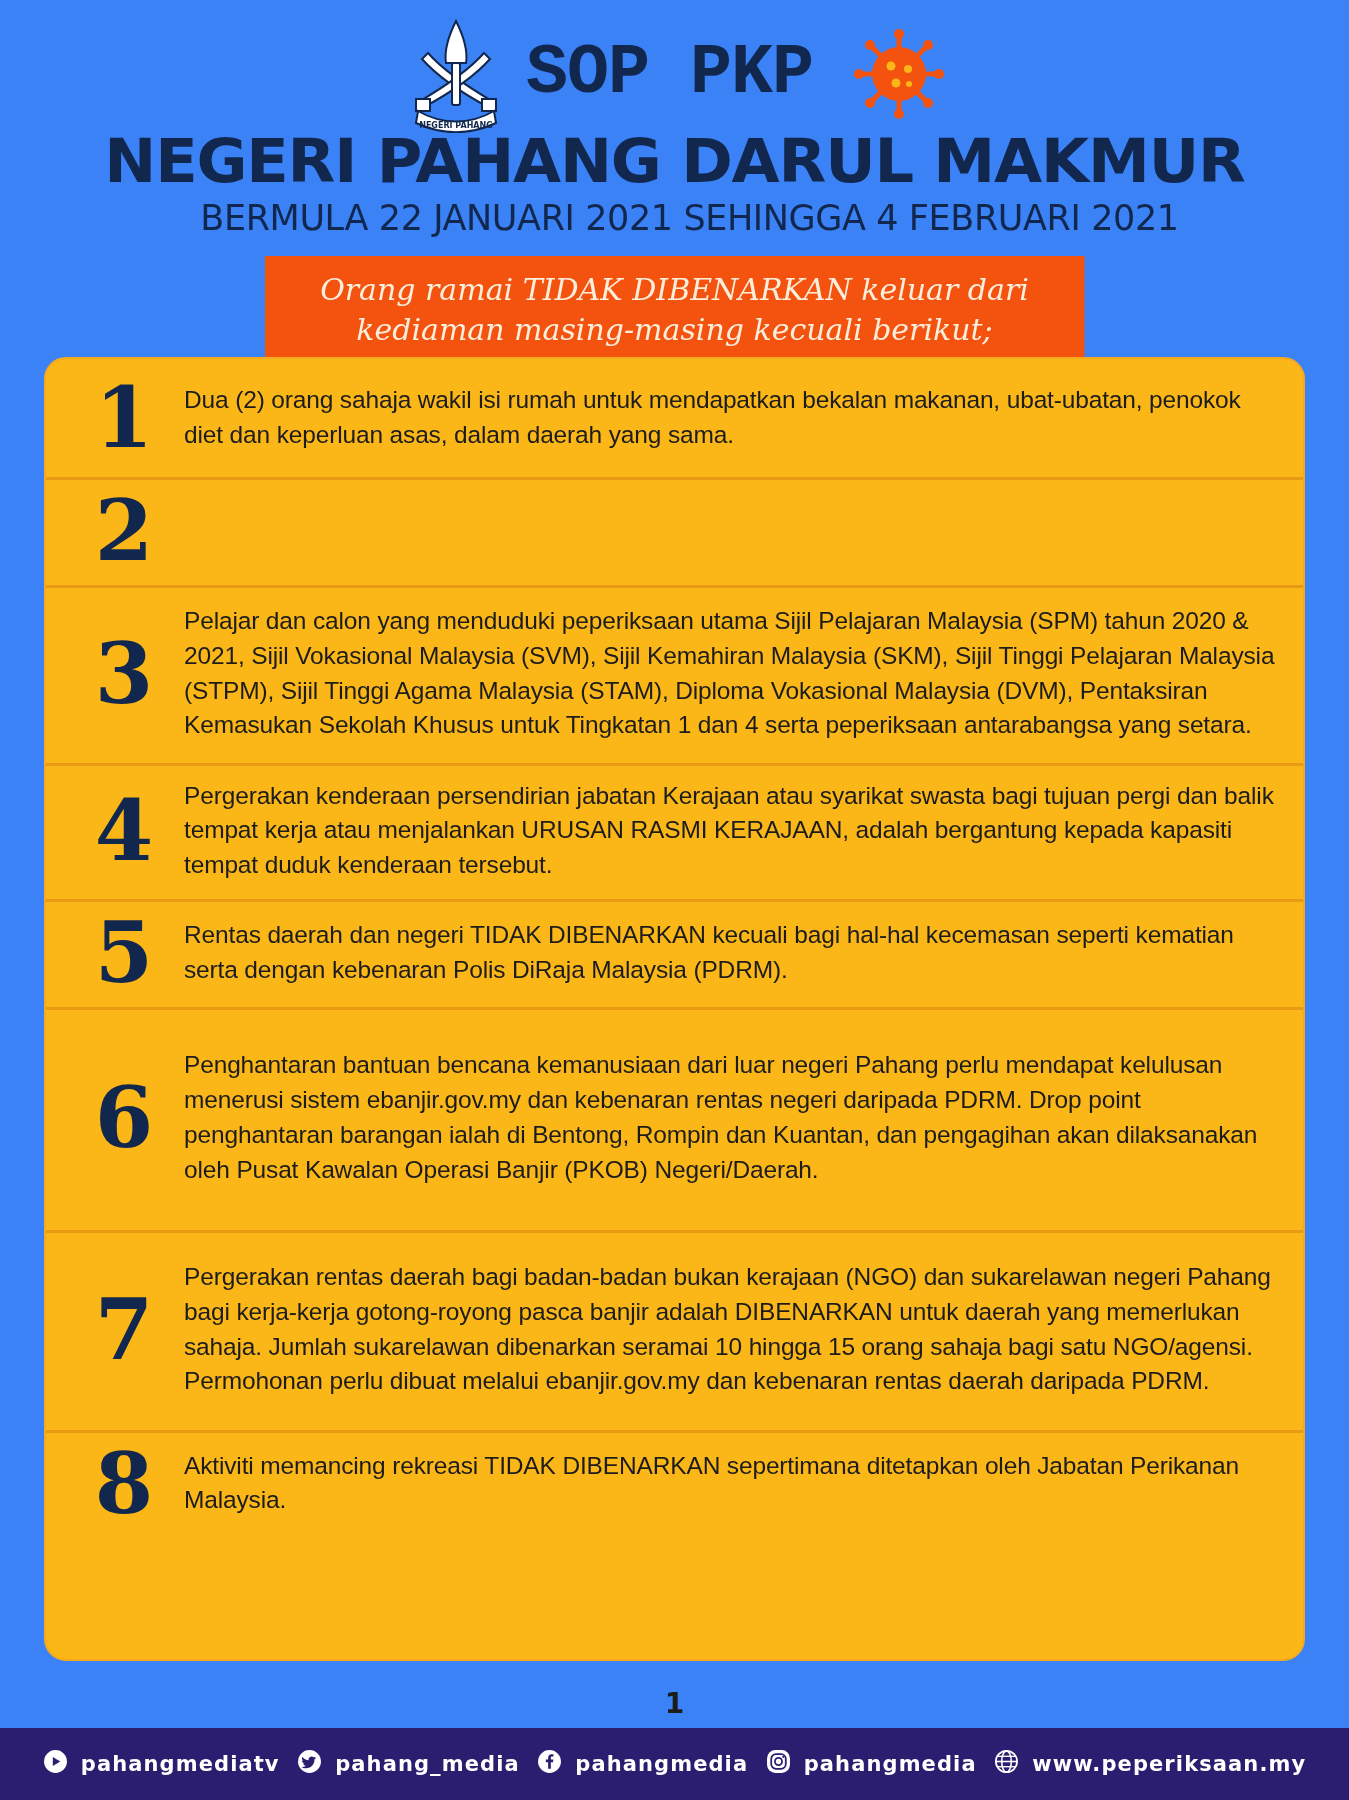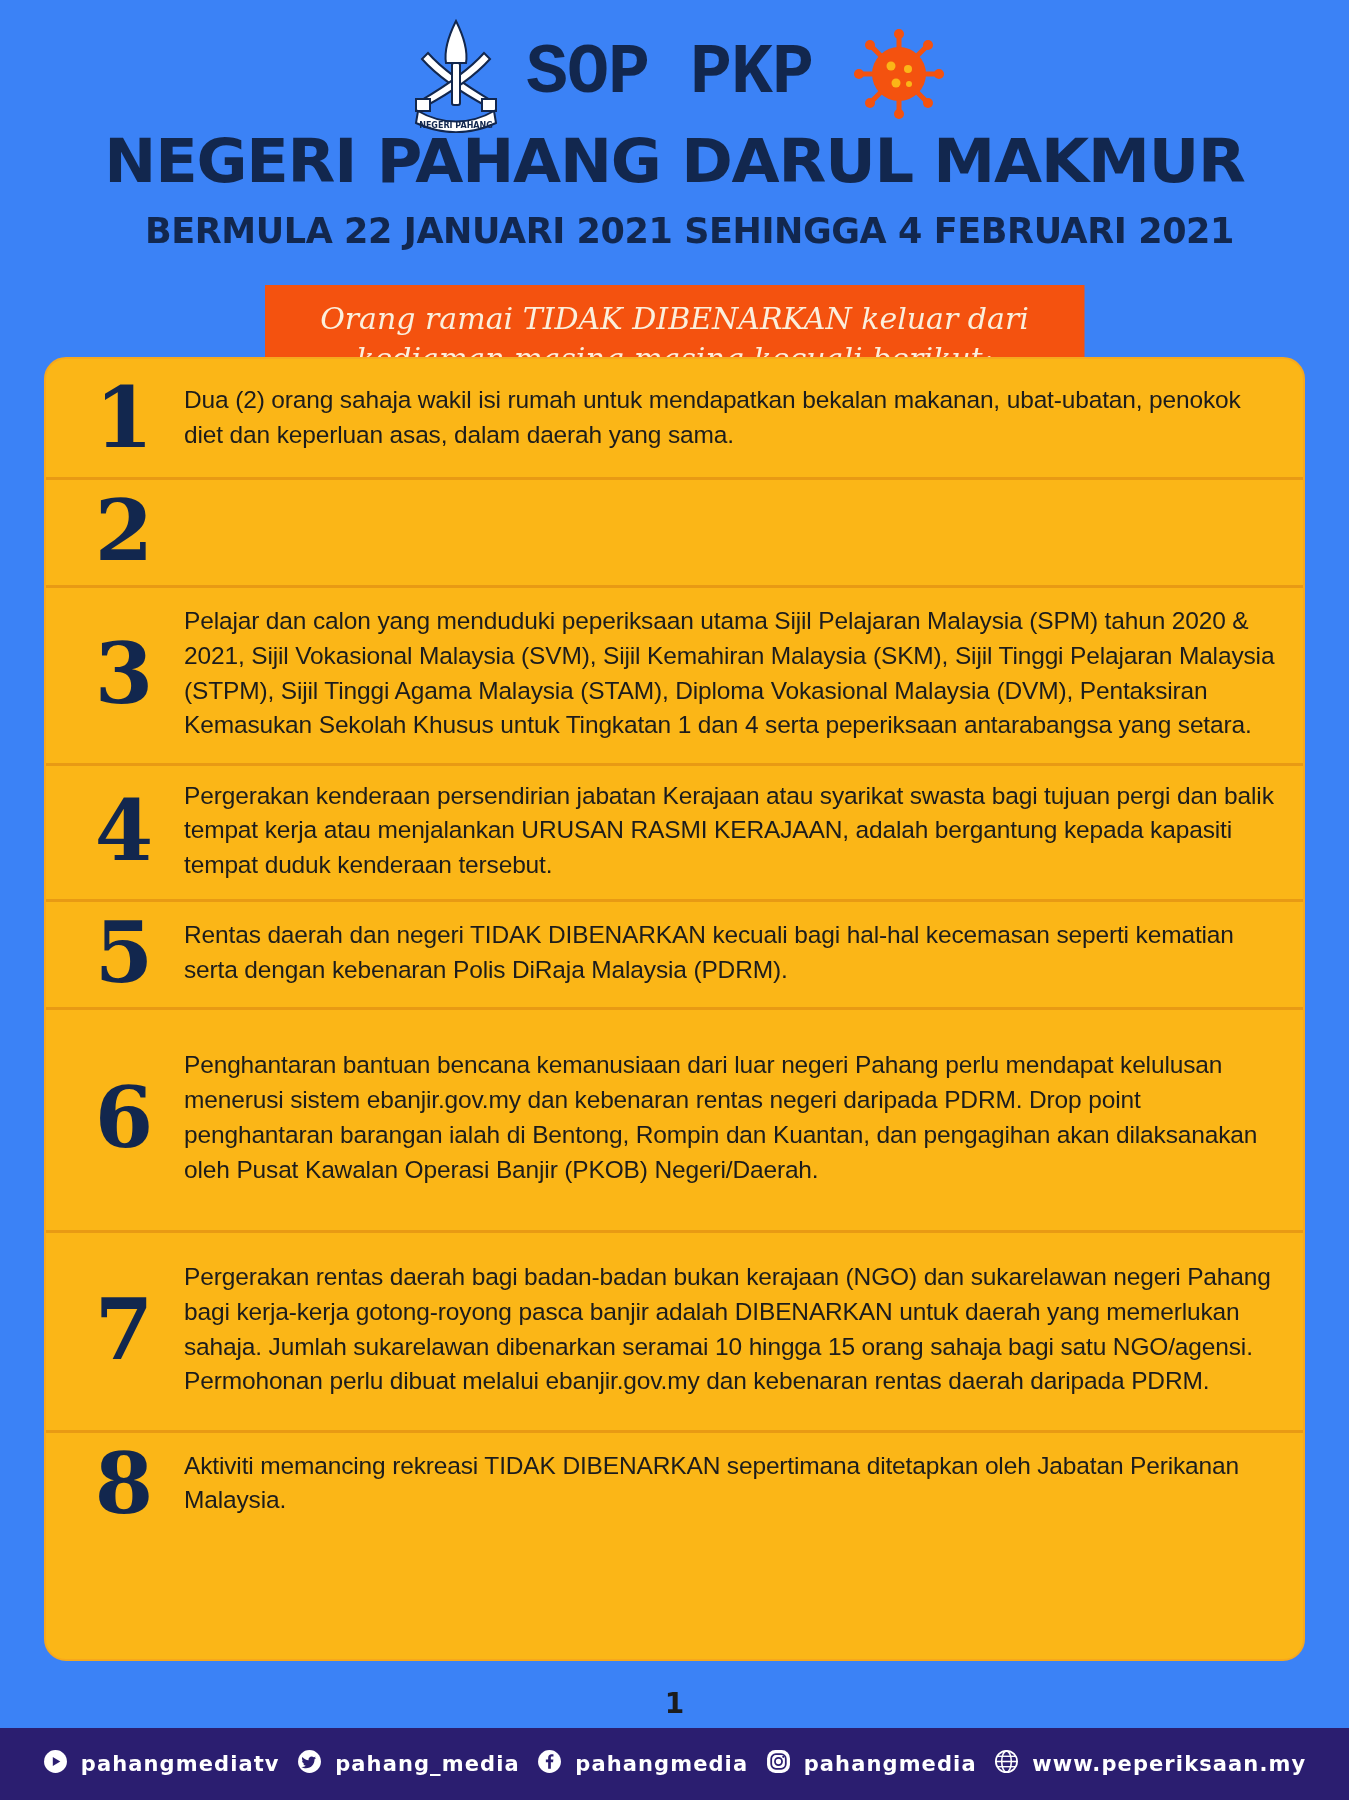--- a/index.html
+++ b/index.html
@@ -54,33 +54,33 @@
     letter-spacing:-1.2px;
     color:#12274E;
     line-height:1.0;
     margin-top:-4px;
     white-space:nowrap;
     transform:scaleX(1.02);
   }
 
   .title-dates {
     font-family:"DejaVu Sans", sans-serif;
-    font-weight:bold;
+    font-weight:normal;
     font-size:35px;
     letter-spacing:-.4px;
     color:#12274E;
     line-height:1;
-    margin-top:23px;
+    margin-top:10px;
     white-space:nowrap;
     padding-left:30px;
   }
 
   
   .ribbon-wrap {
-    margin:36px auto 0;
+    margin:20px auto 0;
     width:820px;
     position:relative;
   }
   .ribbon {
     background:#F4520F;
     color:#FBEFDC;
     padding:14px 52px 18px;
     text-align:center;
     font-family:"DejaVu Serif", serif;
     font-style:italic;

